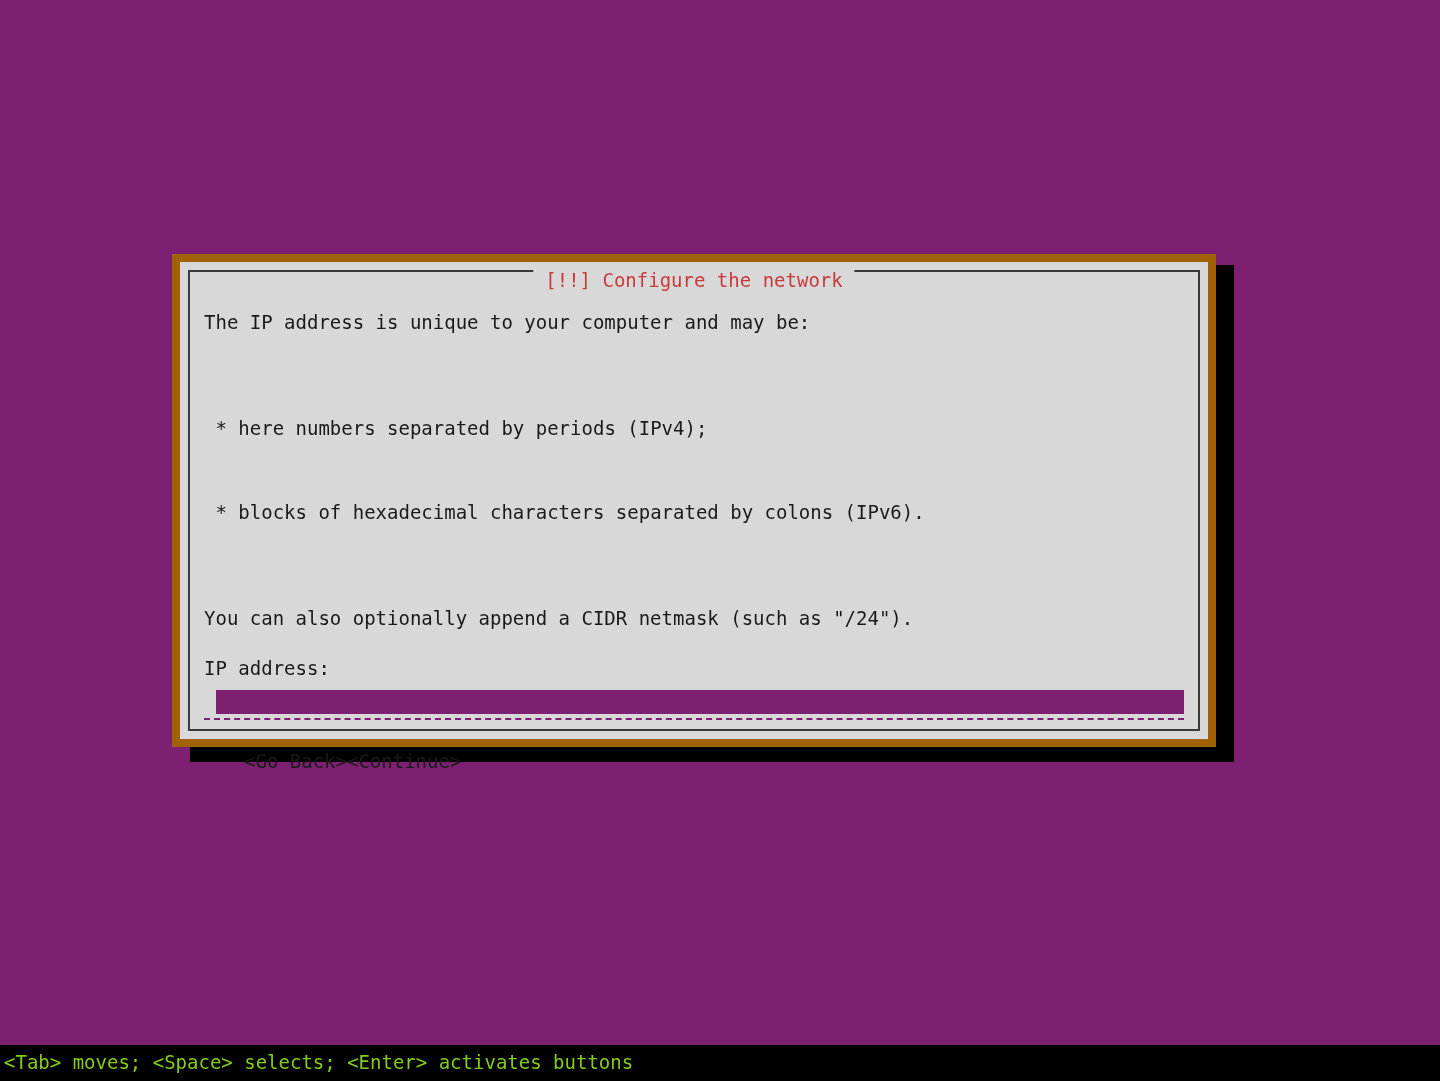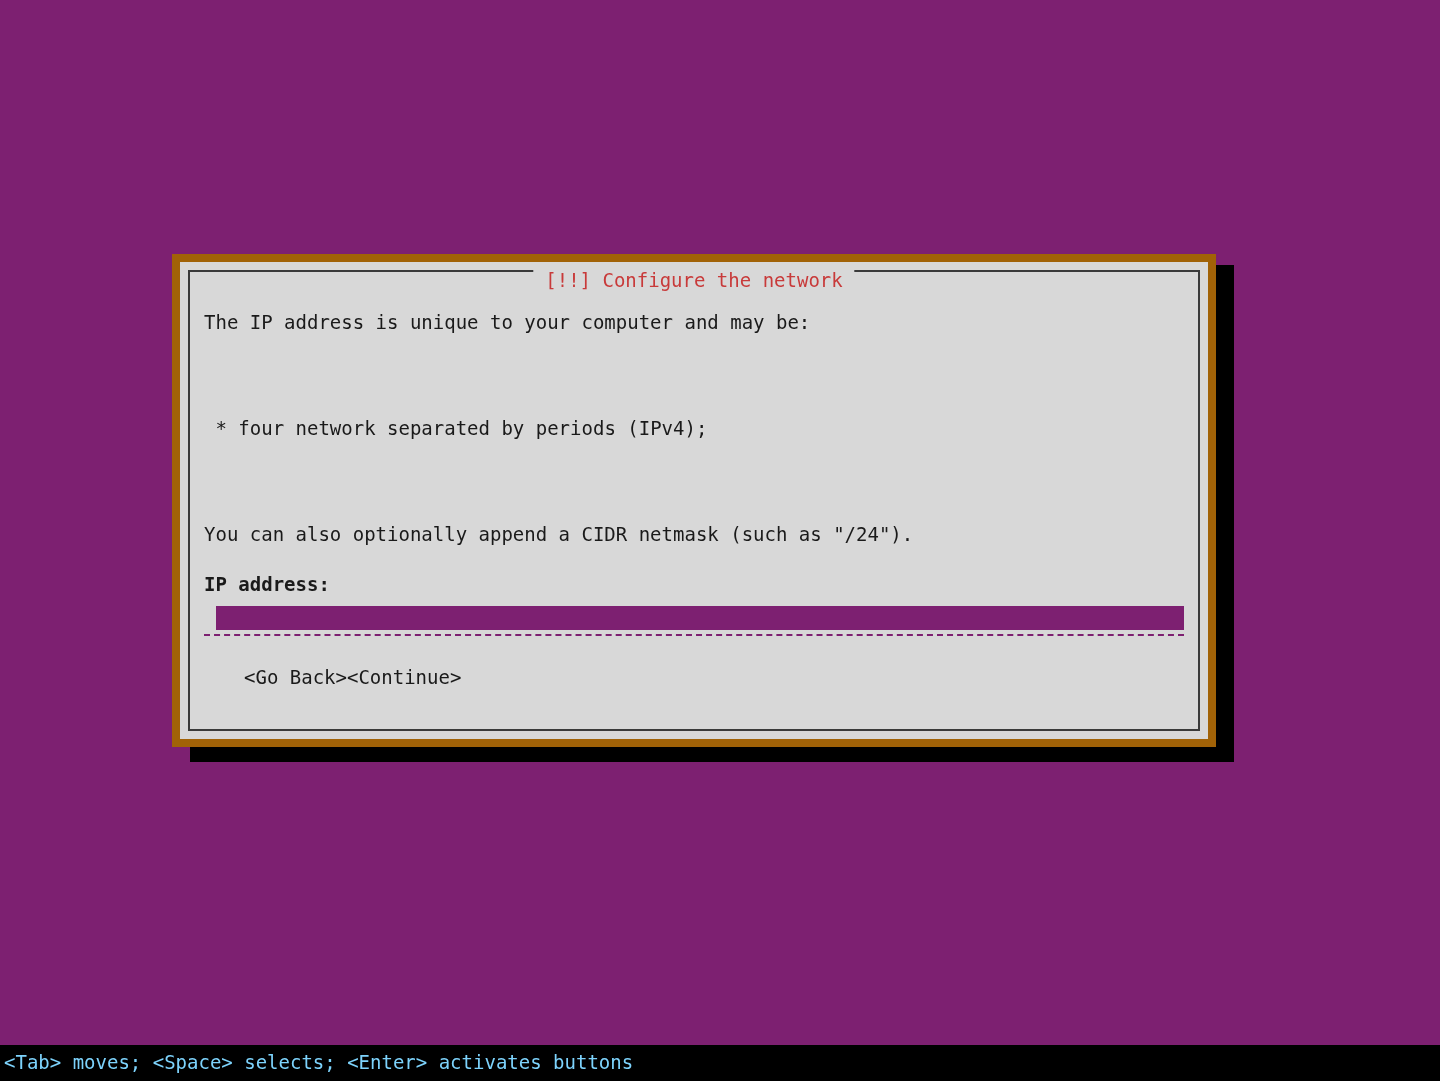--- a/index.html
+++ b/index.html
@@ -107,45 +107,46 @@
       color: #1a1a1a;
       cursor: pointer;
       white-space: pre;
     }
     .status-bar {
       position: absolute;
       left: 0;
       bottom: 0;
       width: 100%;
       background-color: #000000;
-      color: #7dd3fc;
+      color: #84cc16;
       padding: 6px 4px 8px 4px;
       font-size: 19px;
       white-space: pre;
     }
   </style>
 </head>
 <body>
 
 <div class="dialog-shadow"></div>
 
 <div class="dialog">
   <div class="dialog-border-inner">
     <div class="dialog-title-wrap">
       <span class="dialog-title">[!!] Configure the network</span>
     </div>
   </div>
 
   <div class="dialog-content">
     <div class="para tight">The IP address is unique to your computer and may be:</div>
     <div class="para" style="margin-bottom:22px;">
-      <div> * four network separated by periods (IPv4);</div>
+      <div> * here numbers separated by periods (IPv4);</div>
+      <div> * blocks of hexadecimal characters separated by colons (IPv6).</div>
     </div>
     <div class="para">You can also optionally append a CIDR netmask (such as "/24").</div>
-    <div class="para" style="margin-bottom:8px;font-weight:bold;">IP address:</div>
+    <div class="para" style="margin-bottom:8px;">IP address:</div>
 
     <div class="input-row">
       <div class="input-underline"></div>
       <input class="input-field" type="text" value="" style="">
     </div>
 
     <div class="button-row">
       <span class="tui-button">&lt;Go Back&gt;</span>
       <span class="tui-button">&lt;Continue&gt;</span>
     </div>

